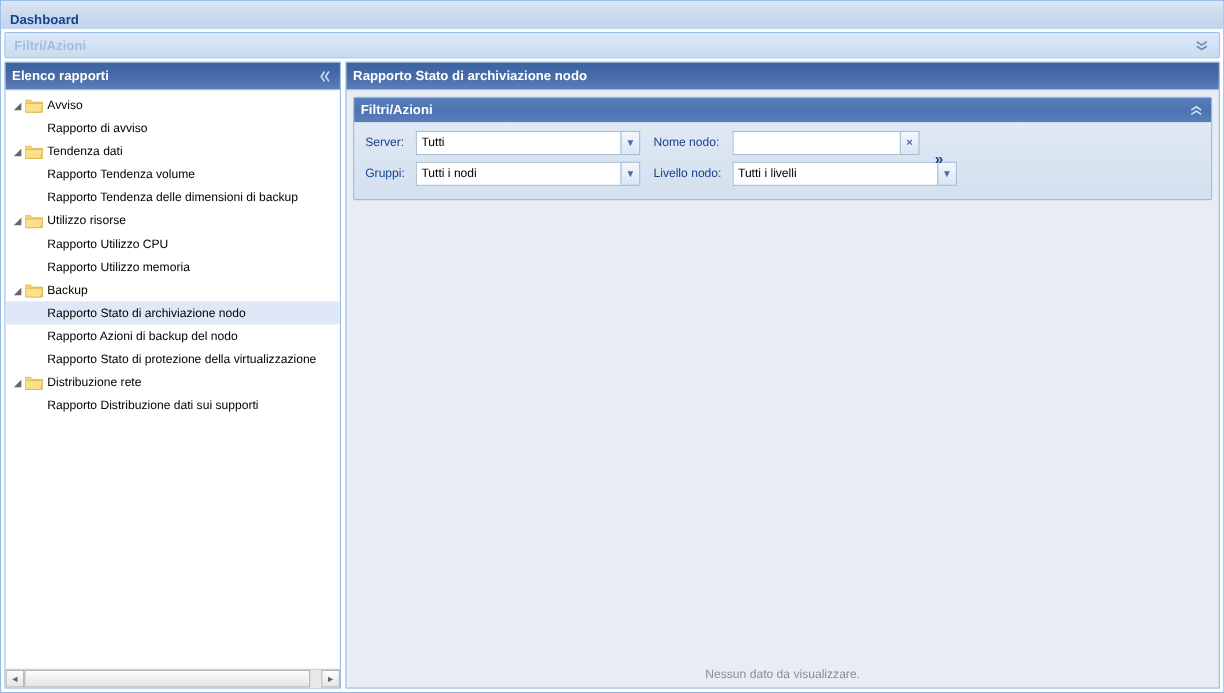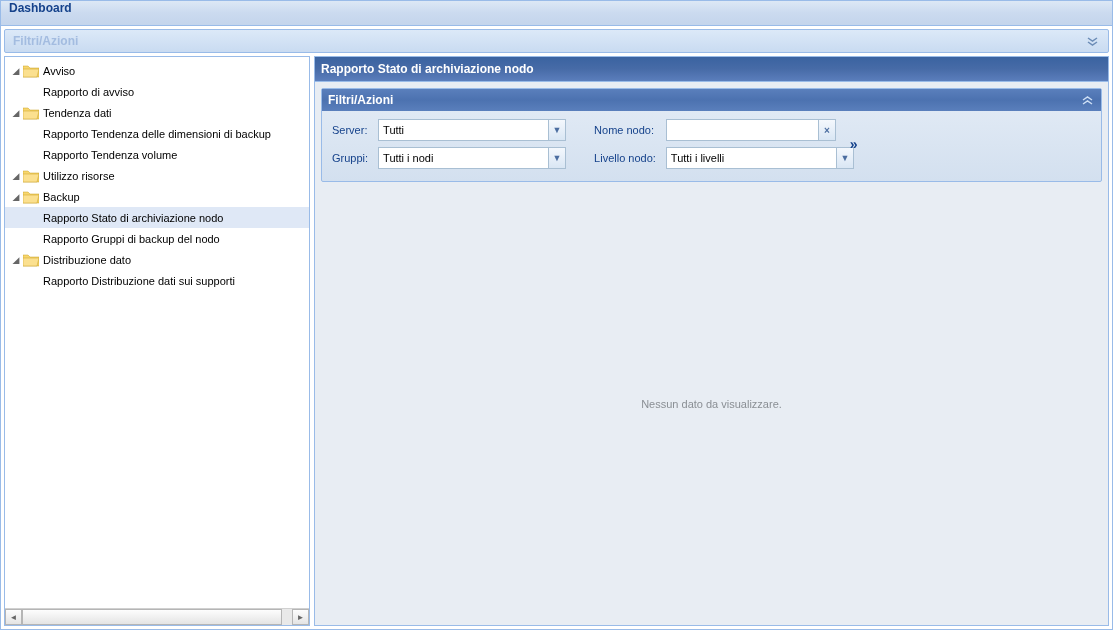--- a/index.html
+++ b/index.html
@@ -11,21 +11,21 @@
     height: 630px;
     overflow: hidden;
     border: 1px solid #99bbe8;
   }
 
   
   .dashboard-header {
     background: linear-gradient(to bottom, #dde8f5 0%, #cbdaef 50%, #c4d5ec 100%);
     height: 25px;
     display: flex;
-    align-items: flex-start;
+    align-items: flex-end;
     padding: 0 8px;
     border-bottom: 1px solid #99bbe8;
   }
   .dashboard-header span {
     color: #15428b;
     font-weight: bold;
     font-size: 12px;
   }
 
   
@@ -195,21 +195,21 @@
     align-items: center;
   }
   .filter-label {
     color: #15428b;
     font-size: 11px;
     white-space: nowrap;
   }
   .combo {
     display: flex;
     height: 22px;
-    width: 188px;
+    width: 204px;
   }
   .combo input {
     flex:1;
     border: 1px solid #a9bfd3;
     border-right: none;
     padding: 2px 4px;
     font-family: Tahoma, Arial, sans-serif;
     font-size: 11px;
     background: #fff;
   }
@@ -252,21 +252,21 @@
     align-self: center;
   }
 
   
   .report-body {
     flex:1;
     margin: 6px;
     margin-top: 6px;
     background:#e8edf3;
     display:flex;
-    align-items:center;
+    align-items:flex-end;
     justify-content:center;
   }
   .empty-text {
     color:#8a8f94;
     font-size:11px;
   }
 </style>
 </head>
 <body>
 
@@ -279,20 +279,28 @@
   <span class="expand-down">
     <svg width="11" height="11" viewBox="0 0 11 11">
         <path d="M1 2 L5.5 5 L10 2 M1 6 L5.5 9 L10 6" stroke="#6b8cb6" stroke-width="1.5" fill="none"></path>
       </svg>
   </span>
 </div>
 
 <div class="main-split">
 
   <div class="left-panel">
+    <div class="panel-header">
+      <span>Elenco rapporti</span>
+      <span class="collapse-left">
+        <svg width="11" height="11" viewBox="0 0 11 11">
+            <path d="M9 1 L6 5.5 L9 10 M5 1 L2 5.5 L5 10" stroke="#cedff5" stroke-width="1.5" fill="none"></path>
+          </svg>
+      </span>
+    </div>
     <div class="tree" id="tree">
         <div class="tree-group">
           <div class="tree-node">
             <span class="tree-toggle">◢</span>
             <span class="folder-icon"><svg viewBox="0 0 16 14">
                 <path d="M0 2 L5 2 L7 4 L16 4 L16 13 L0 13 Z" fill="#f7d66e" stroke="#c9a227" stroke-width="0.5"></path>
                 <path d="M0 5 L16 5 L14 13 L0 13 Z" fill="#fbe08f" stroke="#c9a227" stroke-width="0.5"></path>
               </svg></span>
             <span class="tree-label">Avviso</span>
           </div>
@@ -306,65 +314,74 @@
           <div class="tree-node">
             <span class="tree-toggle">◢</span>
             <span class="folder-icon"><svg viewBox="0 0 16 14">
                 <path d="M0 2 L5 2 L7 4 L16 4 L16 13 L0 13 Z" fill="#f7d66e" stroke="#c9a227" stroke-width="0.5"></path>
                 <path d="M0 5 L16 5 L14 13 L0 13 Z" fill="#fbe08f" stroke="#c9a227" stroke-width="0.5"></path>
               </svg></span>
             <span class="tree-label">Tendenza dati</span>
           </div>
           <div class="tree-children">
             <div class="tree-node">
+              <span class="tree-label">Rapporto Tendenza volume</span>
+            </div>
+            <div class="tree-node">
               <span class="tree-label">Rapporto Tendenza delle dimensioni di backup</span>
-            </div>
-            <div class="tree-node">
-              <span class="tree-label">Rapporto Tendenza volume</span>
             </div>
           </div>
         </div>
         <div class="tree-group">
           <div class="tree-node">
             <span class="tree-toggle">◢</span>
             <span class="folder-icon"><svg viewBox="0 0 16 14">
                 <path d="M0 2 L5 2 L7 4 L16 4 L16 13 L0 13 Z" fill="#f7d66e" stroke="#c9a227" stroke-width="0.5"></path>
                 <path d="M0 5 L16 5 L14 13 L0 13 Z" fill="#fbe08f" stroke="#c9a227" stroke-width="0.5"></path>
               </svg></span>
             <span class="tree-label">Utilizzo risorse</span>
           </div>
           <div class="tree-children">
+            <div class="tree-node">
+              <span class="tree-label">Rapporto Utilizzo CPU</span>
+            </div>
+            <div class="tree-node">
+              <span class="tree-label">Rapporto Utilizzo memoria</span>
+            </div>
           </div>
         </div>
         <div class="tree-group">
           <div class="tree-node">
             <span class="tree-toggle">◢</span>
             <span class="folder-icon"><svg viewBox="0 0 16 14">
                 <path d="M0 2 L5 2 L7 4 L16 4 L16 13 L0 13 Z" fill="#f7d66e" stroke="#c9a227" stroke-width="0.5"></path>
                 <path d="M0 5 L16 5 L14 13 L0 13 Z" fill="#fbe08f" stroke="#c9a227" stroke-width="0.5"></path>
               </svg></span>
             <span class="tree-label">Backup</span>
           </div>
           <div class="tree-children">
             <div class="tree-node selected">
               <span class="tree-label">Rapporto Stato di archiviazione nodo</span>
             </div>
             <div class="tree-node">
-              <span class="tree-label">Rapporto Gruppi di backup del nodo</span>
+              <span class="tree-label">Rapporto Azioni di backup del nodo</span>
+            </div>
+            <div class="tree-node">
+              <span class="tree-label">Rapporto Stato di protezione della virtualizzazione</span>
             </div>
           </div>
         </div>
         <div class="tree-group">
           <div class="tree-node">
             <span class="tree-toggle">◢</span>
             <span class="folder-icon"><svg viewBox="0 0 16 14">
                 <path d="M0 2 L5 2 L7 4 L16 4 L16 13 L0 13 Z" fill="#f7d66e" stroke="#c9a227" stroke-width="0.5"></path>
                 <path d="M0 5 L16 5 L14 13 L0 13 Z" fill="#fbe08f" stroke="#c9a227" stroke-width="0.5"></path>
               </svg></span>
-            <span class="tree-label">Distribuzione dato</span>
+            <span class="tree-label">Distribuzione rete</span>
           </div>
           <div class="tree-children">
             <div class="tree-node">
               <span class="tree-label">Rapporto Distribuzione dati sui supporti</span>
             </div>
           </div>
         </div>
       </div>
     <div class="h-scrollbar">
       <div class="h-sb-btn">◄</div>

